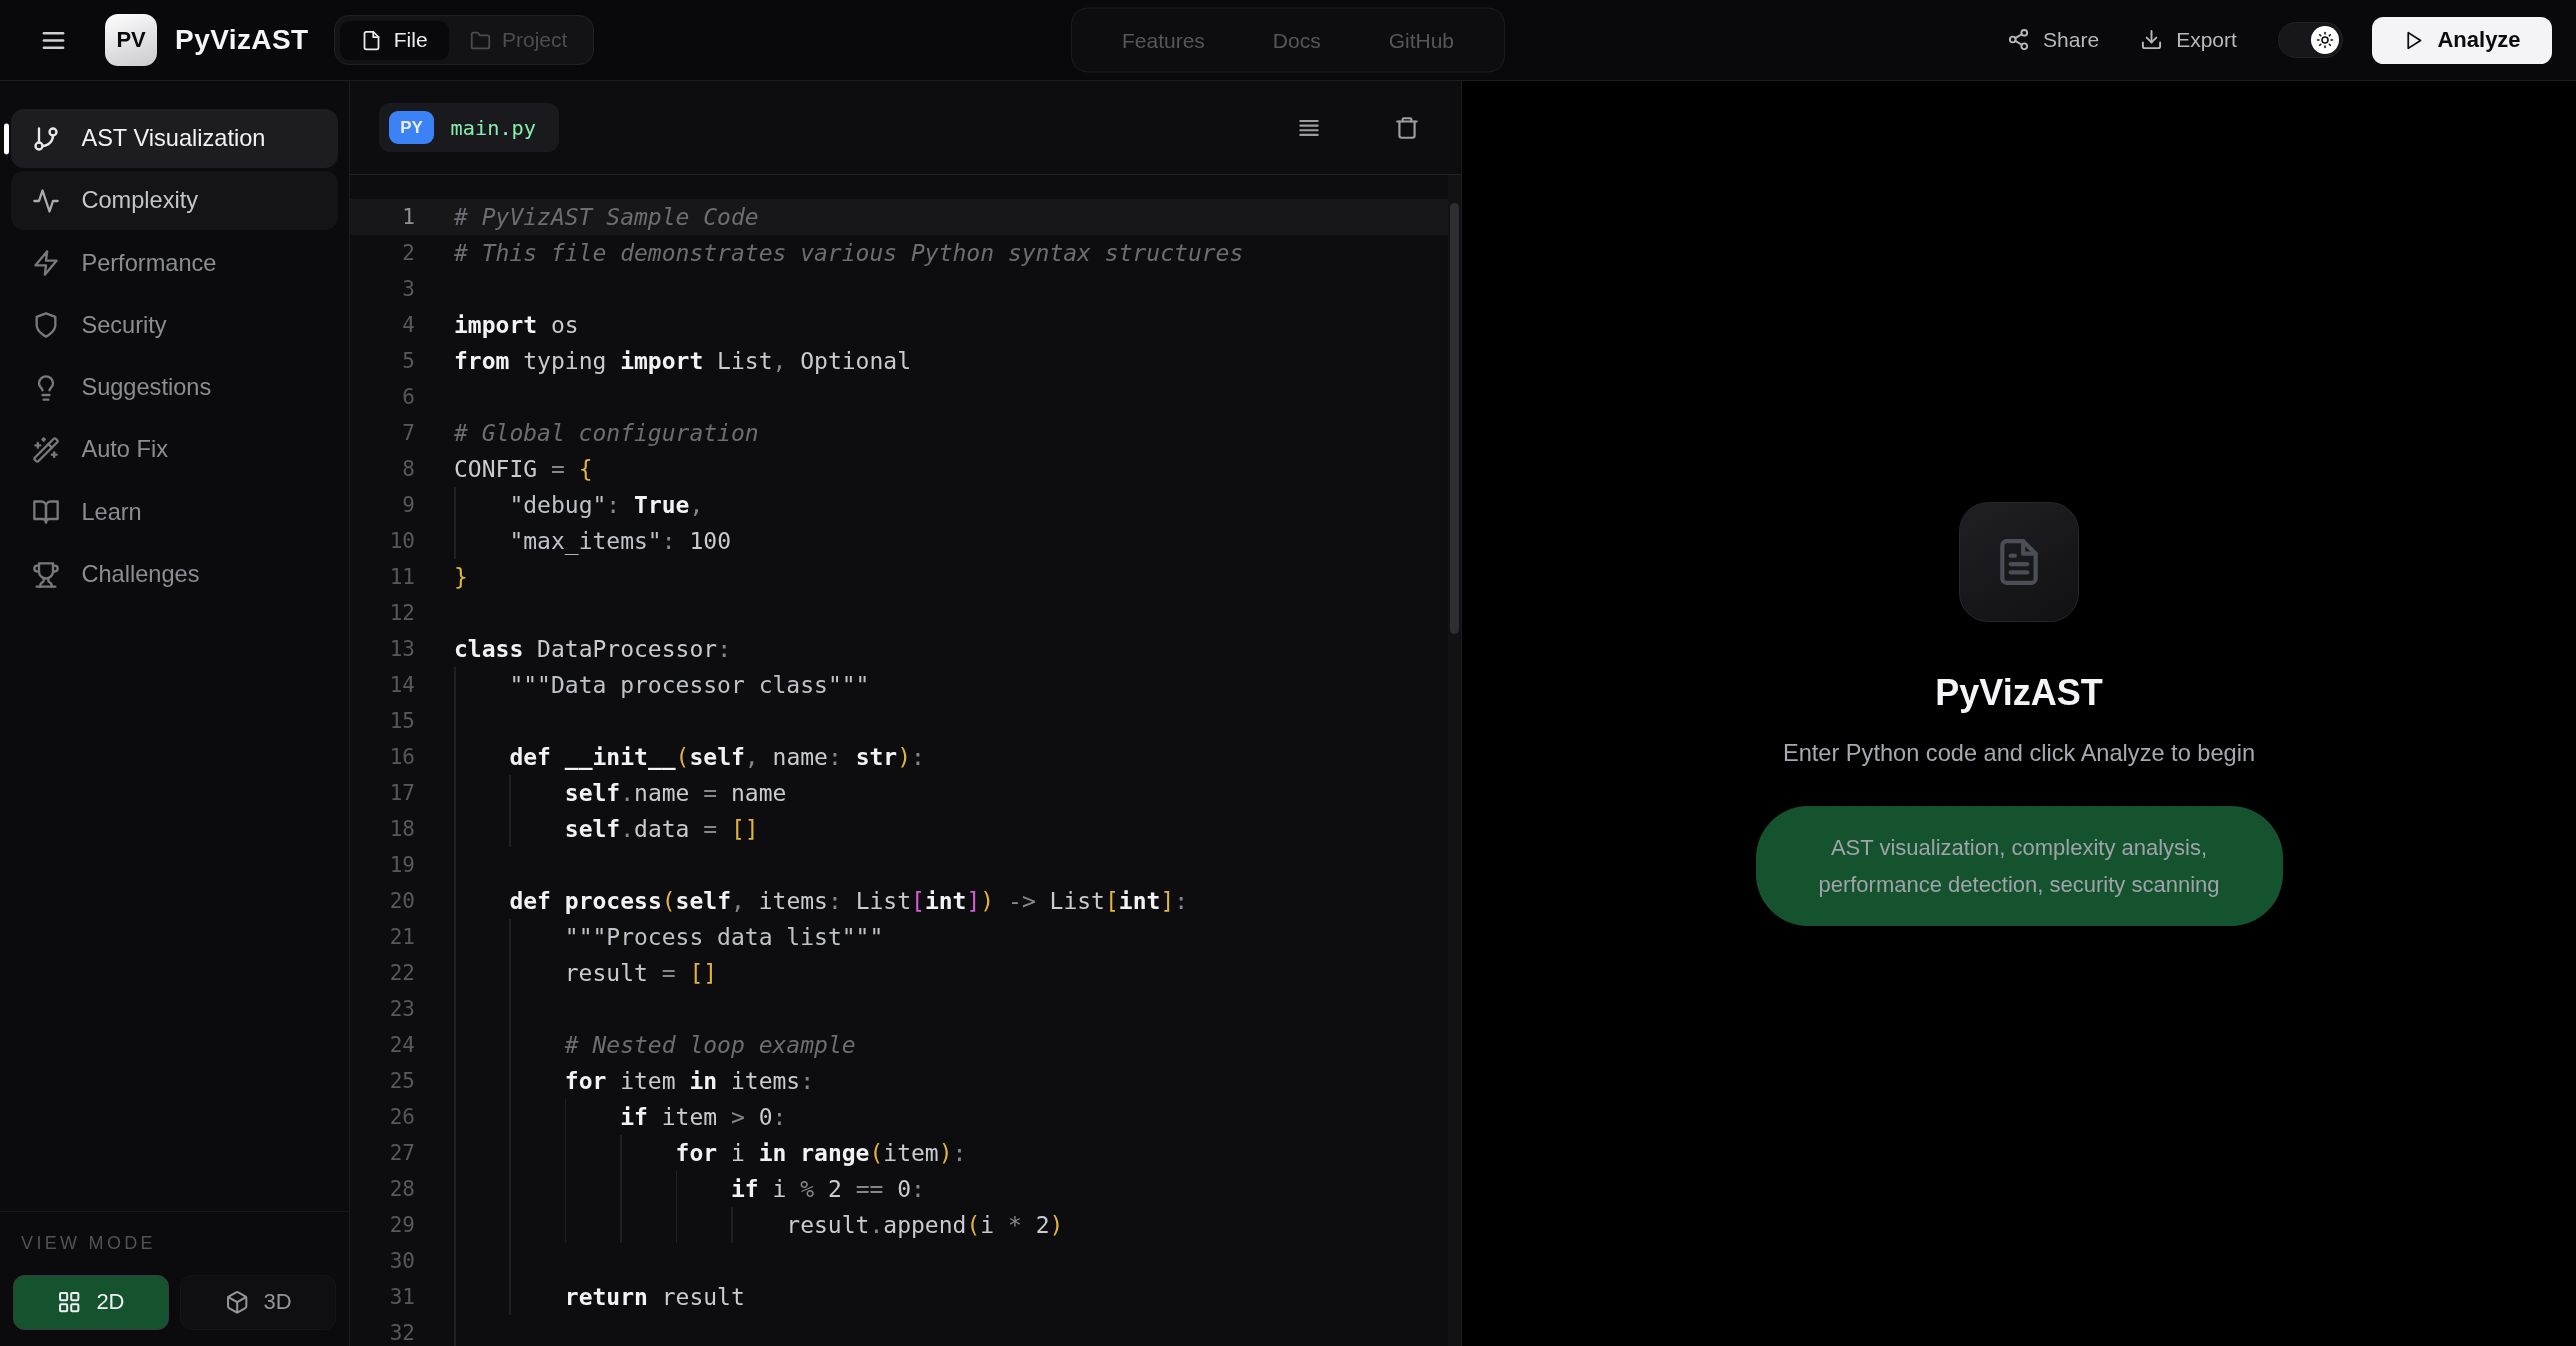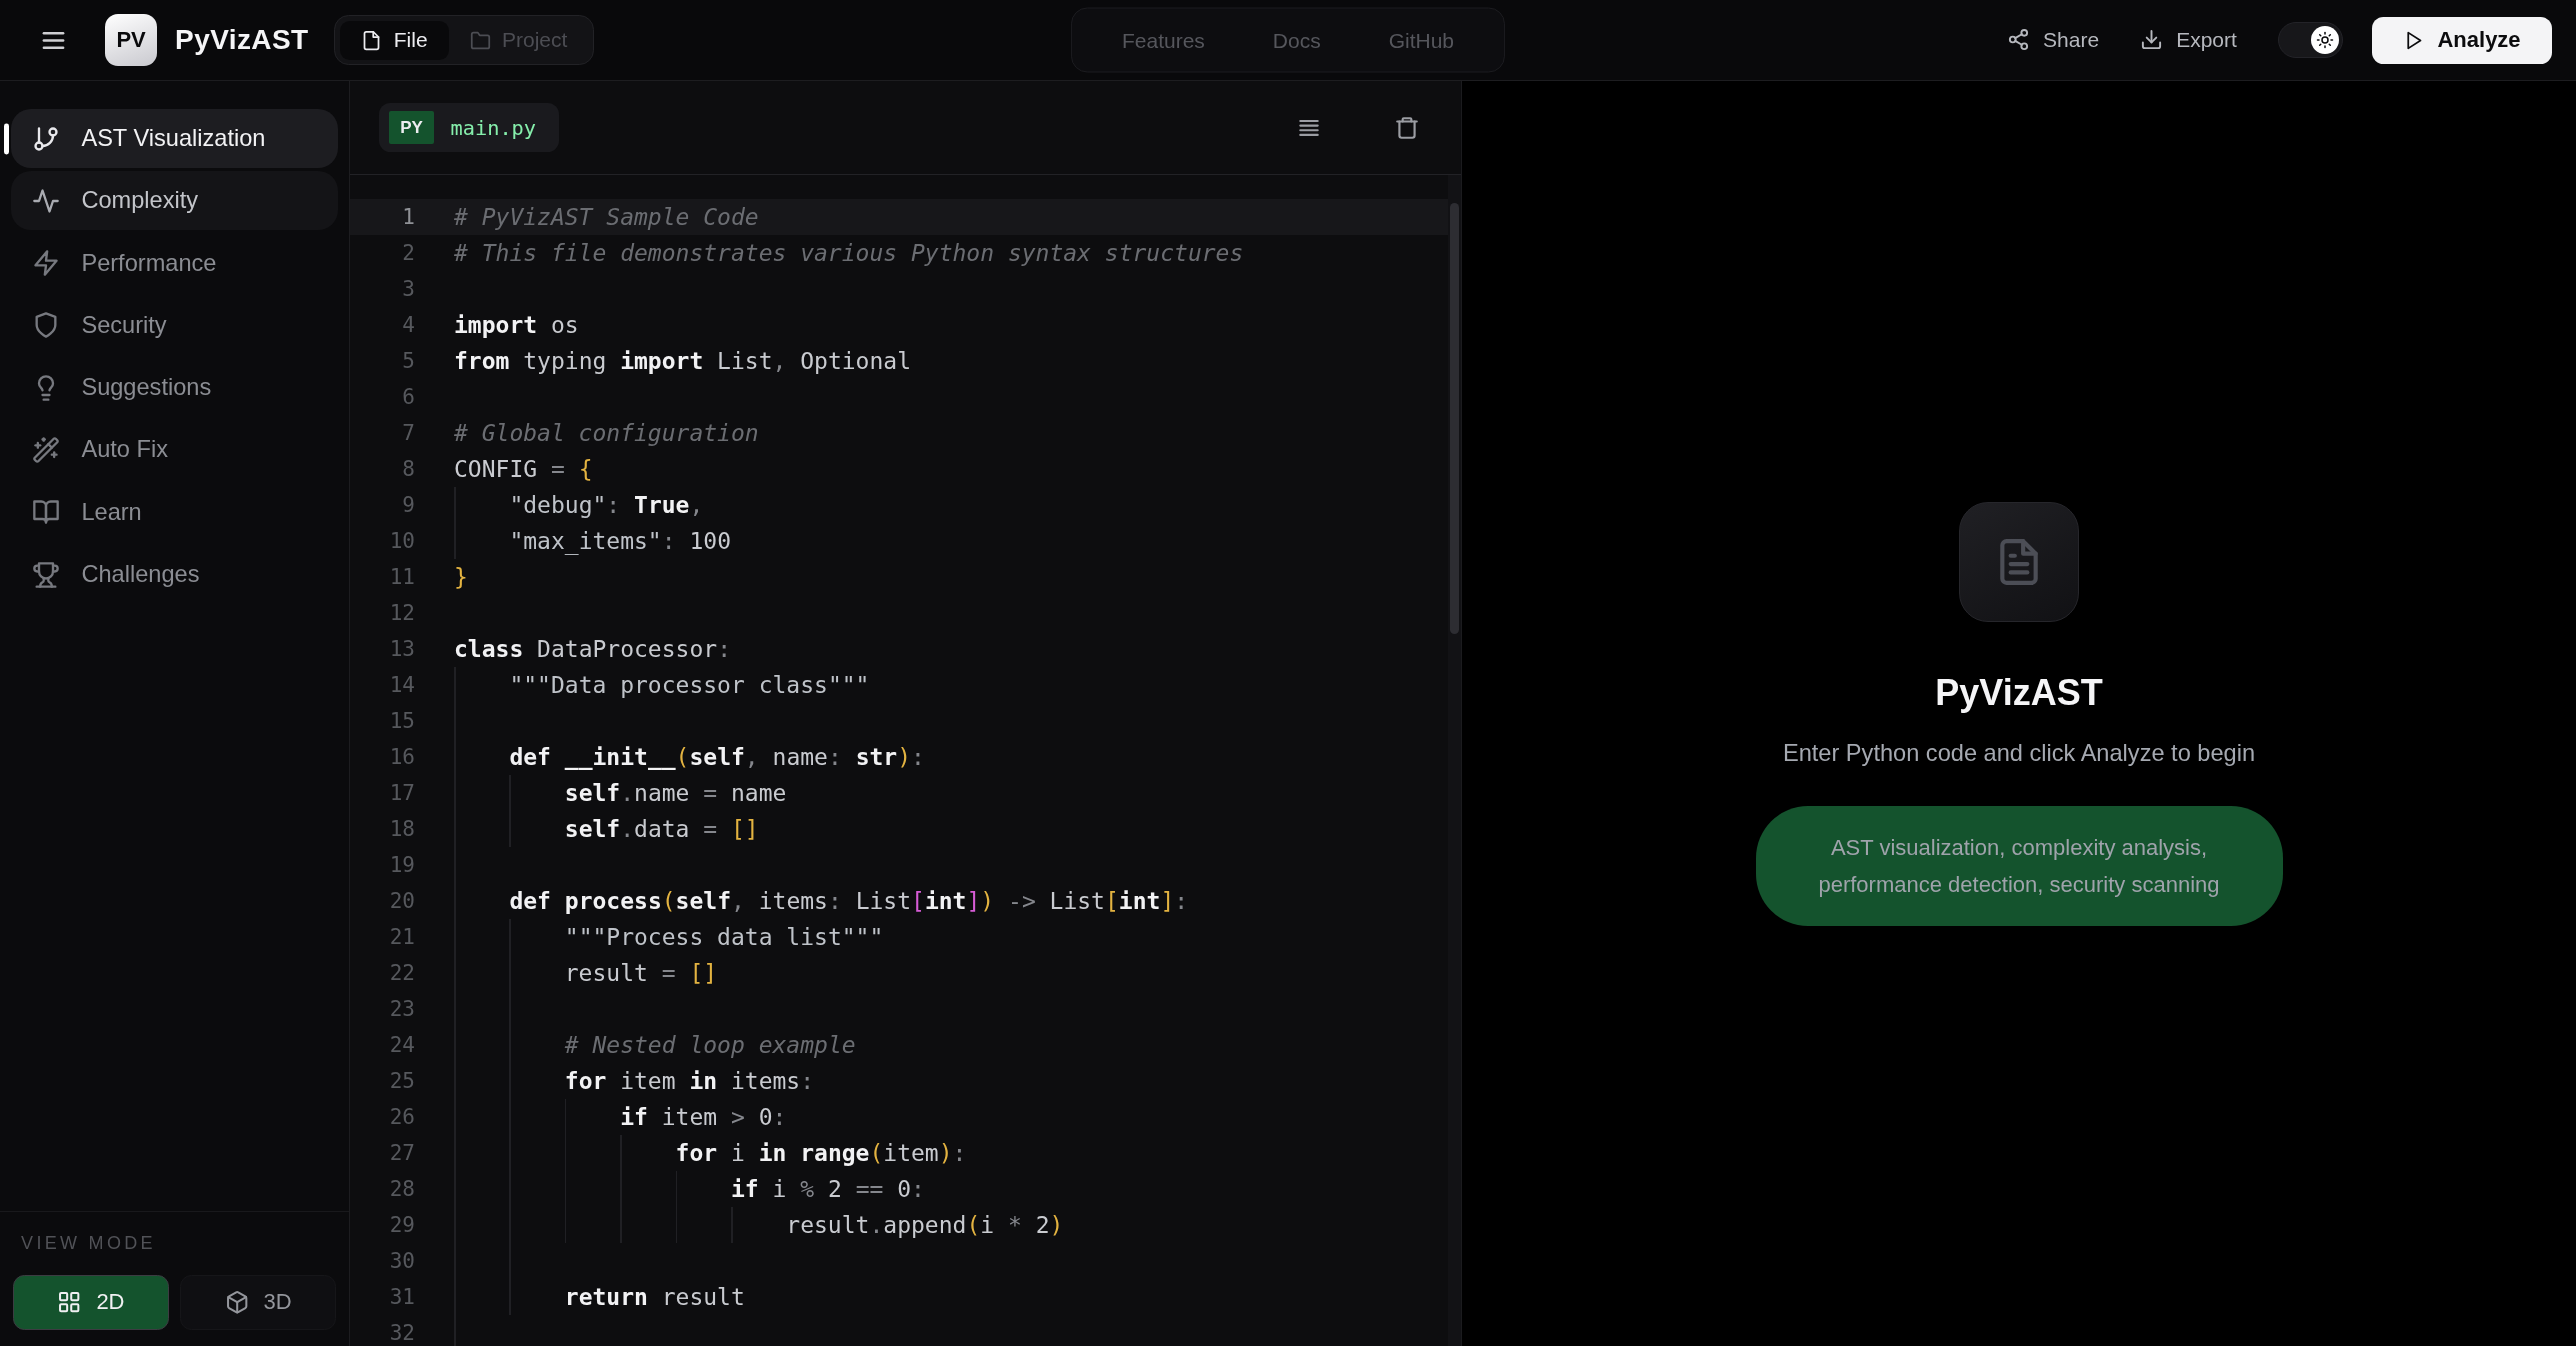--- a/index.html
+++ b/index.html
@@ -27,38 +27,38 @@
   .textbtn{display:flex;gap:13px;color:#b6b8be;font-size:21px;background:none;border:none;cursor:pointer;font-family:inherit;}
   .toggle{width:65px;height:36px;border-radius:18px;background:#17171a;border:1.6px solid #232328;position:relative;cursor:pointer;}
   .knob{position:absolute;right:2.4px;top:50%;transform:translateY(-50%);width:28px;height:28px;border-radius:50%;background:#ffffff;display:flex;align-items:center;justify-content:center;color:#0a0a0c;}
   .analyze{display:flex;align-items:center;gap:13px;background:#f4f4f6;color:#0c0c0e;height:47px;padding:0 31px;border-radius:11.4px;font-size:22px;font-weight:600;border:none;cursor:pointer;font-family:inherit;margin-left:-11.4px;}
 
   
   .main{display:flex;height:1265px;}
 
   
   .sidebar{width:350px;flex:none;background:var(--panel);border-right:1.6px solid var(--border);display:flex;flex-direction:column;padding:28px 11.4px 16.3px;}
-  .sb-item{position:relative;height:59px;margin-bottom:3.3px;border-radius:20px;display:flex;align-items:center;gap:21px;padding:0 21px;font-size:23.6px;font-weight:500;color:#8b8d93;background:none;border:none;cursor:pointer;font-family:inherit;text-align:left;}
+  .sb-item{position:relative;height:59px;margin-bottom:3.3px;border-radius:13px;display:flex;align-items:center;gap:21px;padding:0 21px;font-size:23.6px;font-weight:500;color:#8b8d93;background:none;border:none;cursor:pointer;font-family:inherit;text-align:left;}
   .sb-item .sbicon{color:#77797f;display:flex;flex:none;}
   .sb-item.active{background:#1d1d21;color:#f2f2f4;}
   .sb-item.active .sbicon{color:#e9e9ed;}
   .sb-item.highlight{background:#141417;color:#c3c5ca;}
   .sb-item.highlight .sbicon{color:#a9abb1;}
   .sb-item.active::before{content:"";position:absolute;left:-7.3px;top:50%;transform:translateY(-50%);width:4.9px;height:31px;border-radius:2.4px;background:#ffffff;}
   .sb-bottom{margin:auto -11.4px 0;border-top:1.6px solid #19191c;padding:21px 13px 0;}
   .vm-label{font-size:18px;letter-spacing:3.3px;color:#515257;margin:0 0 21px 8.1px;font-weight:500;}
   .vm-row{display:flex;gap:11.4px;}
   .vm-btn{flex:1;height:55px;border-radius:11.4px;display:flex;align-items:center;justify-content:center;gap:14.7px;font-size:22px;background:#0f0f12;border:1.6px solid #161619;color:#94969c;cursor:pointer;font-family:inherit;}
   .vm-btn.active{background:#14532d;border-color:#3c3c42;color:#f0f0f2;}
 
   
   .editor{width:1112px;flex:none;background:var(--editor-bg);position:relative;display:flex;flex-direction:column;border-right:1.6px solid #1b1b1e;}
   .tabbar{height:94px;flex:none;display:flex;align-items:center;padding:0 41px 0 29px;border-bottom:1.6px solid #222226;}
   .tab{display:flex;align-items:center;gap:16.3px;background:#1a1a1e;border-radius:11.4px;padding:8.1px 23px 8.1px 9.8px;border:none;cursor:pointer;font-family:inherit;}
-  .tabbadge{background:#14532d;border-radius:2px;padding:6.5px 11.4px;font-size:17px;font-weight:700;color:#ececf0;font-family:"Liberation Sans",sans-serif;}
+  .tabbadge{background:#3b82f6;border-radius:9px;padding:6.5px 11.4px;font-size:17px;font-weight:700;color:#ececf0;font-family:"Liberation Sans",sans-serif;}
   .tabname{font-size:20.3px;color:#86efac;font-family:"DejaVu Sans Mono",monospace;}
   .tabicons{margin-left:auto;display:flex;gap:72px;color:#9b9da3;align-items:center;}
   .tabicons button{background:none;border:none;color:inherit;cursor:pointer;}
   .codewrap{flex:1;overflow:hidden;padding-top:24.4px;font-family:"DejaVu Sans Mono",monospace;font-size:23px;}
   .line{display:flex;height:36px;align-items:center;}
   .line.cur{background:var(--line-highlight);}
   .ln{flex:none;width:65px;text-align:right;font-size:21px;color:var(--text-dim);user-select:none;}
   .cur .ln{color:#8f9196;}
   .lc{margin-left:39px;position:relative;white-space:pre;height:100%;display:flex;align-items:center;}
   .g{position:absolute;top:0;bottom:0;width:1.6px;background:#202024;}

